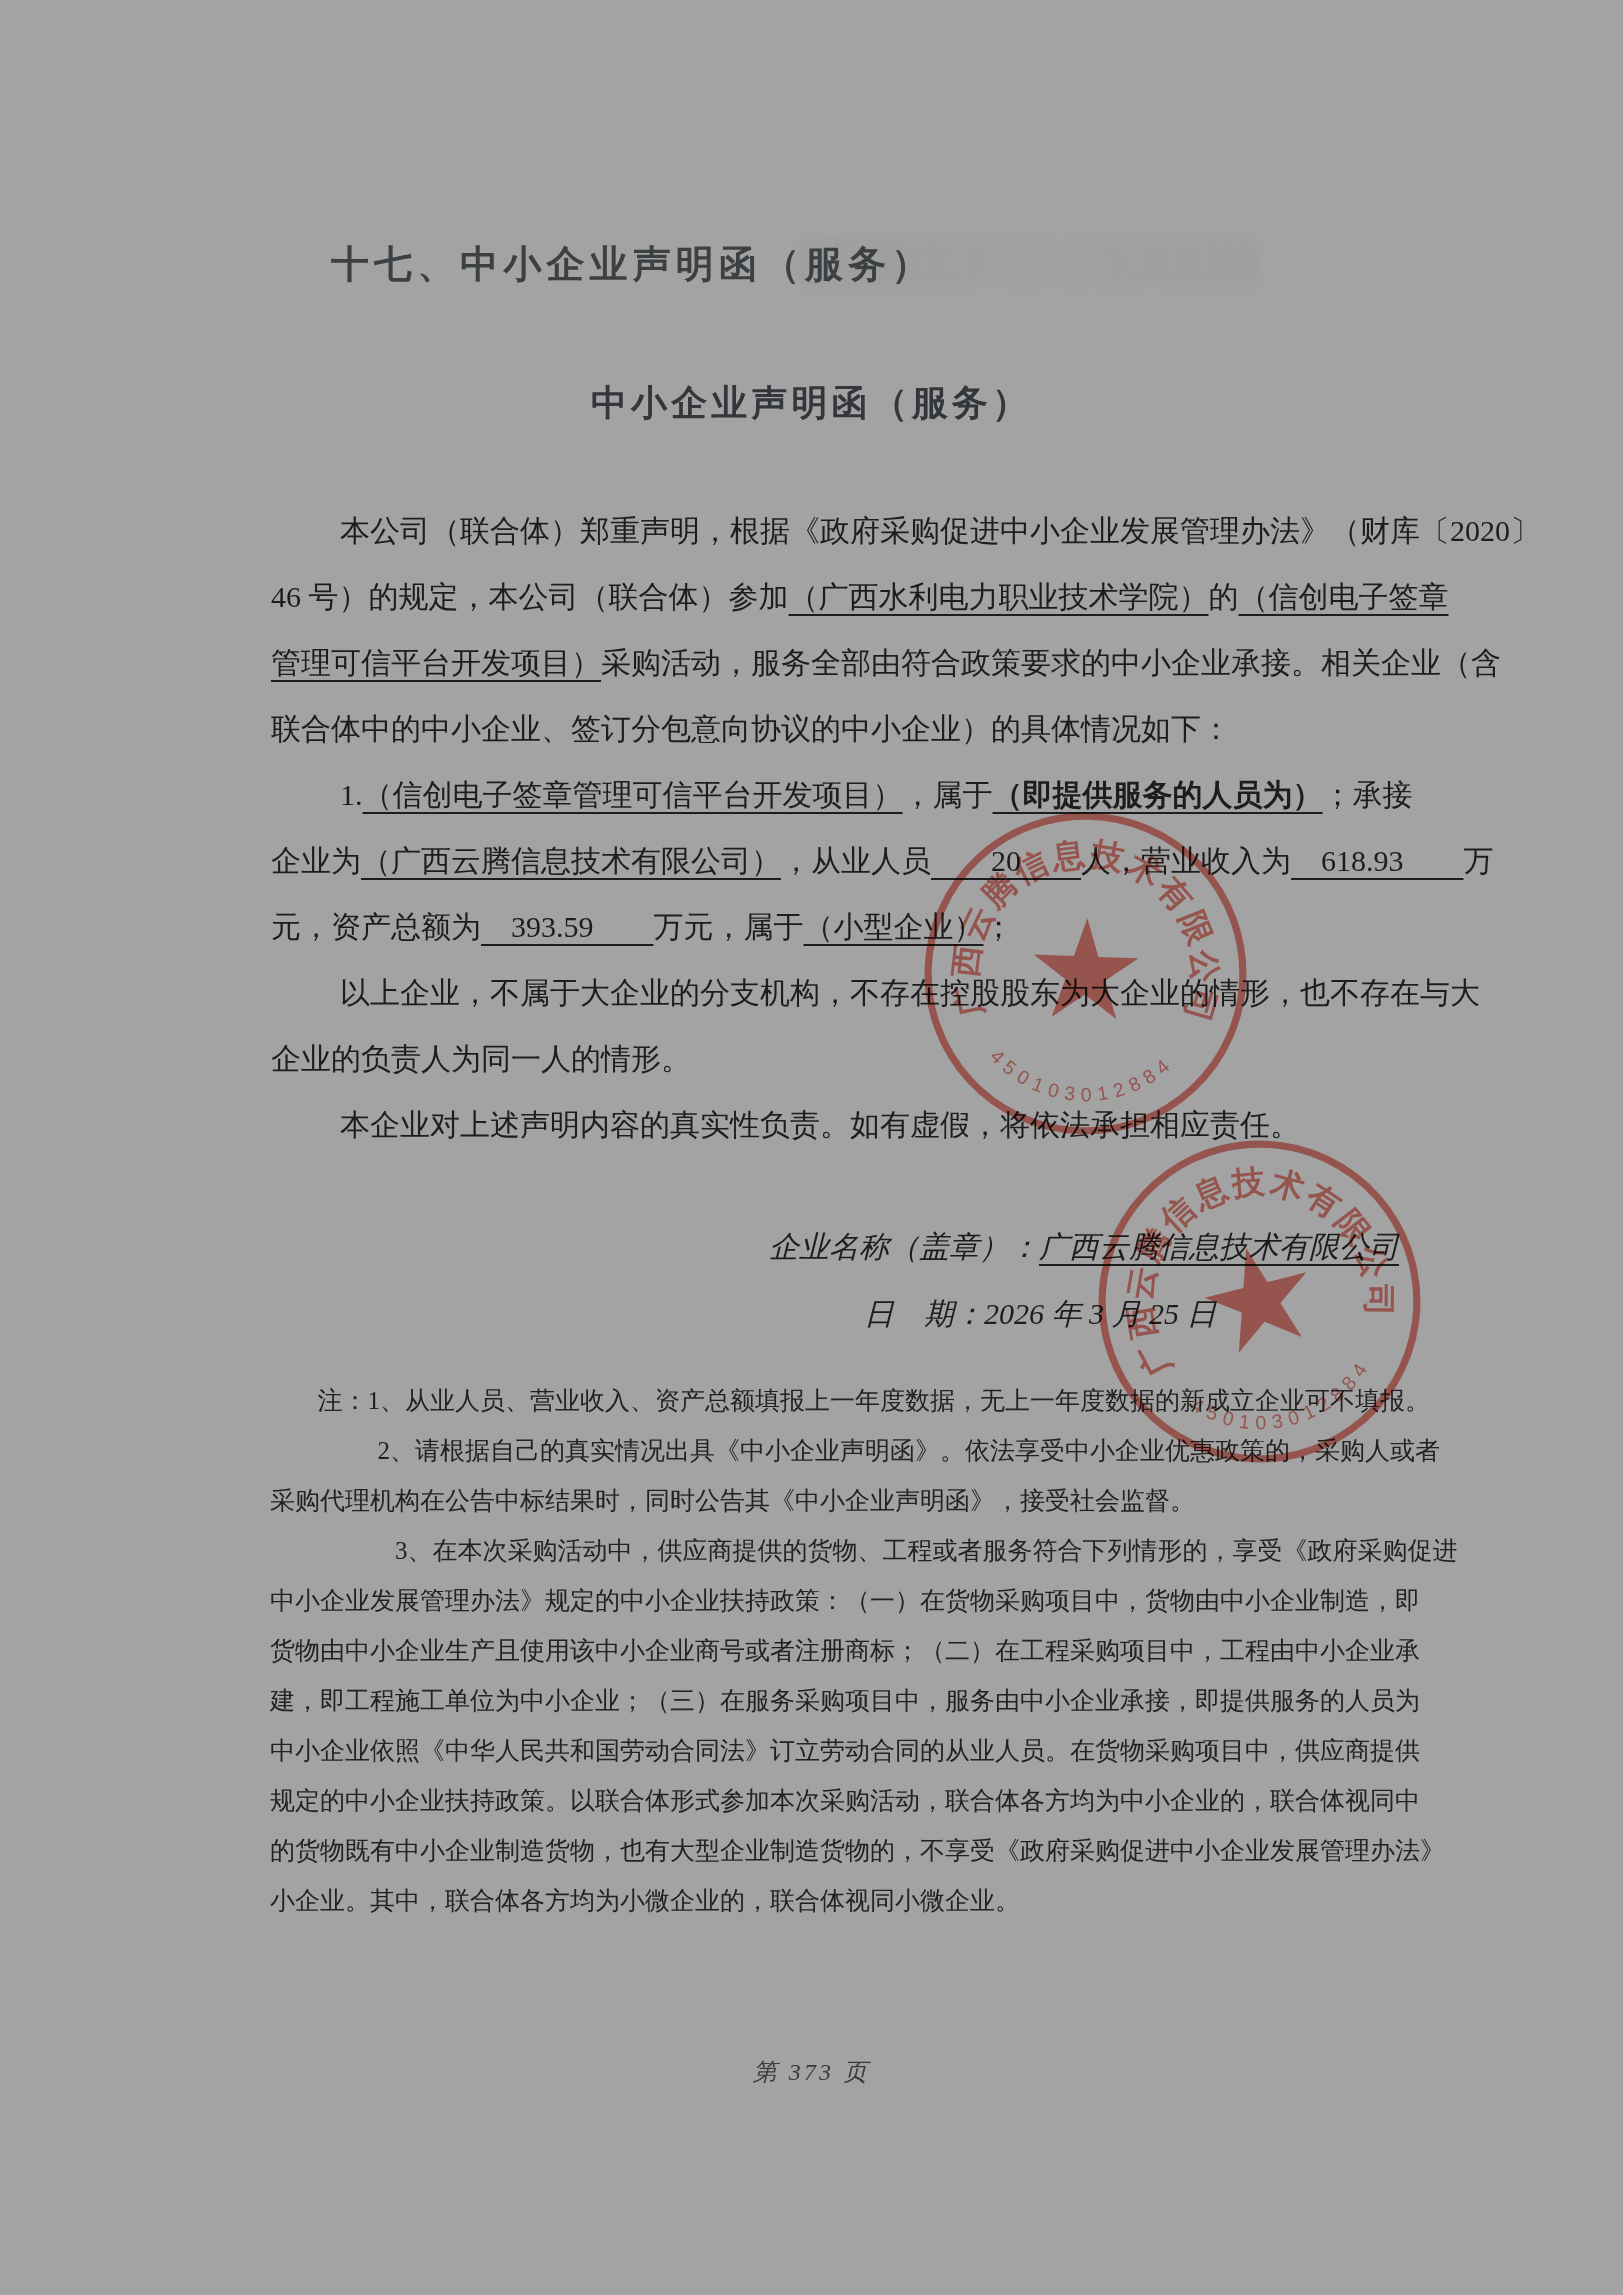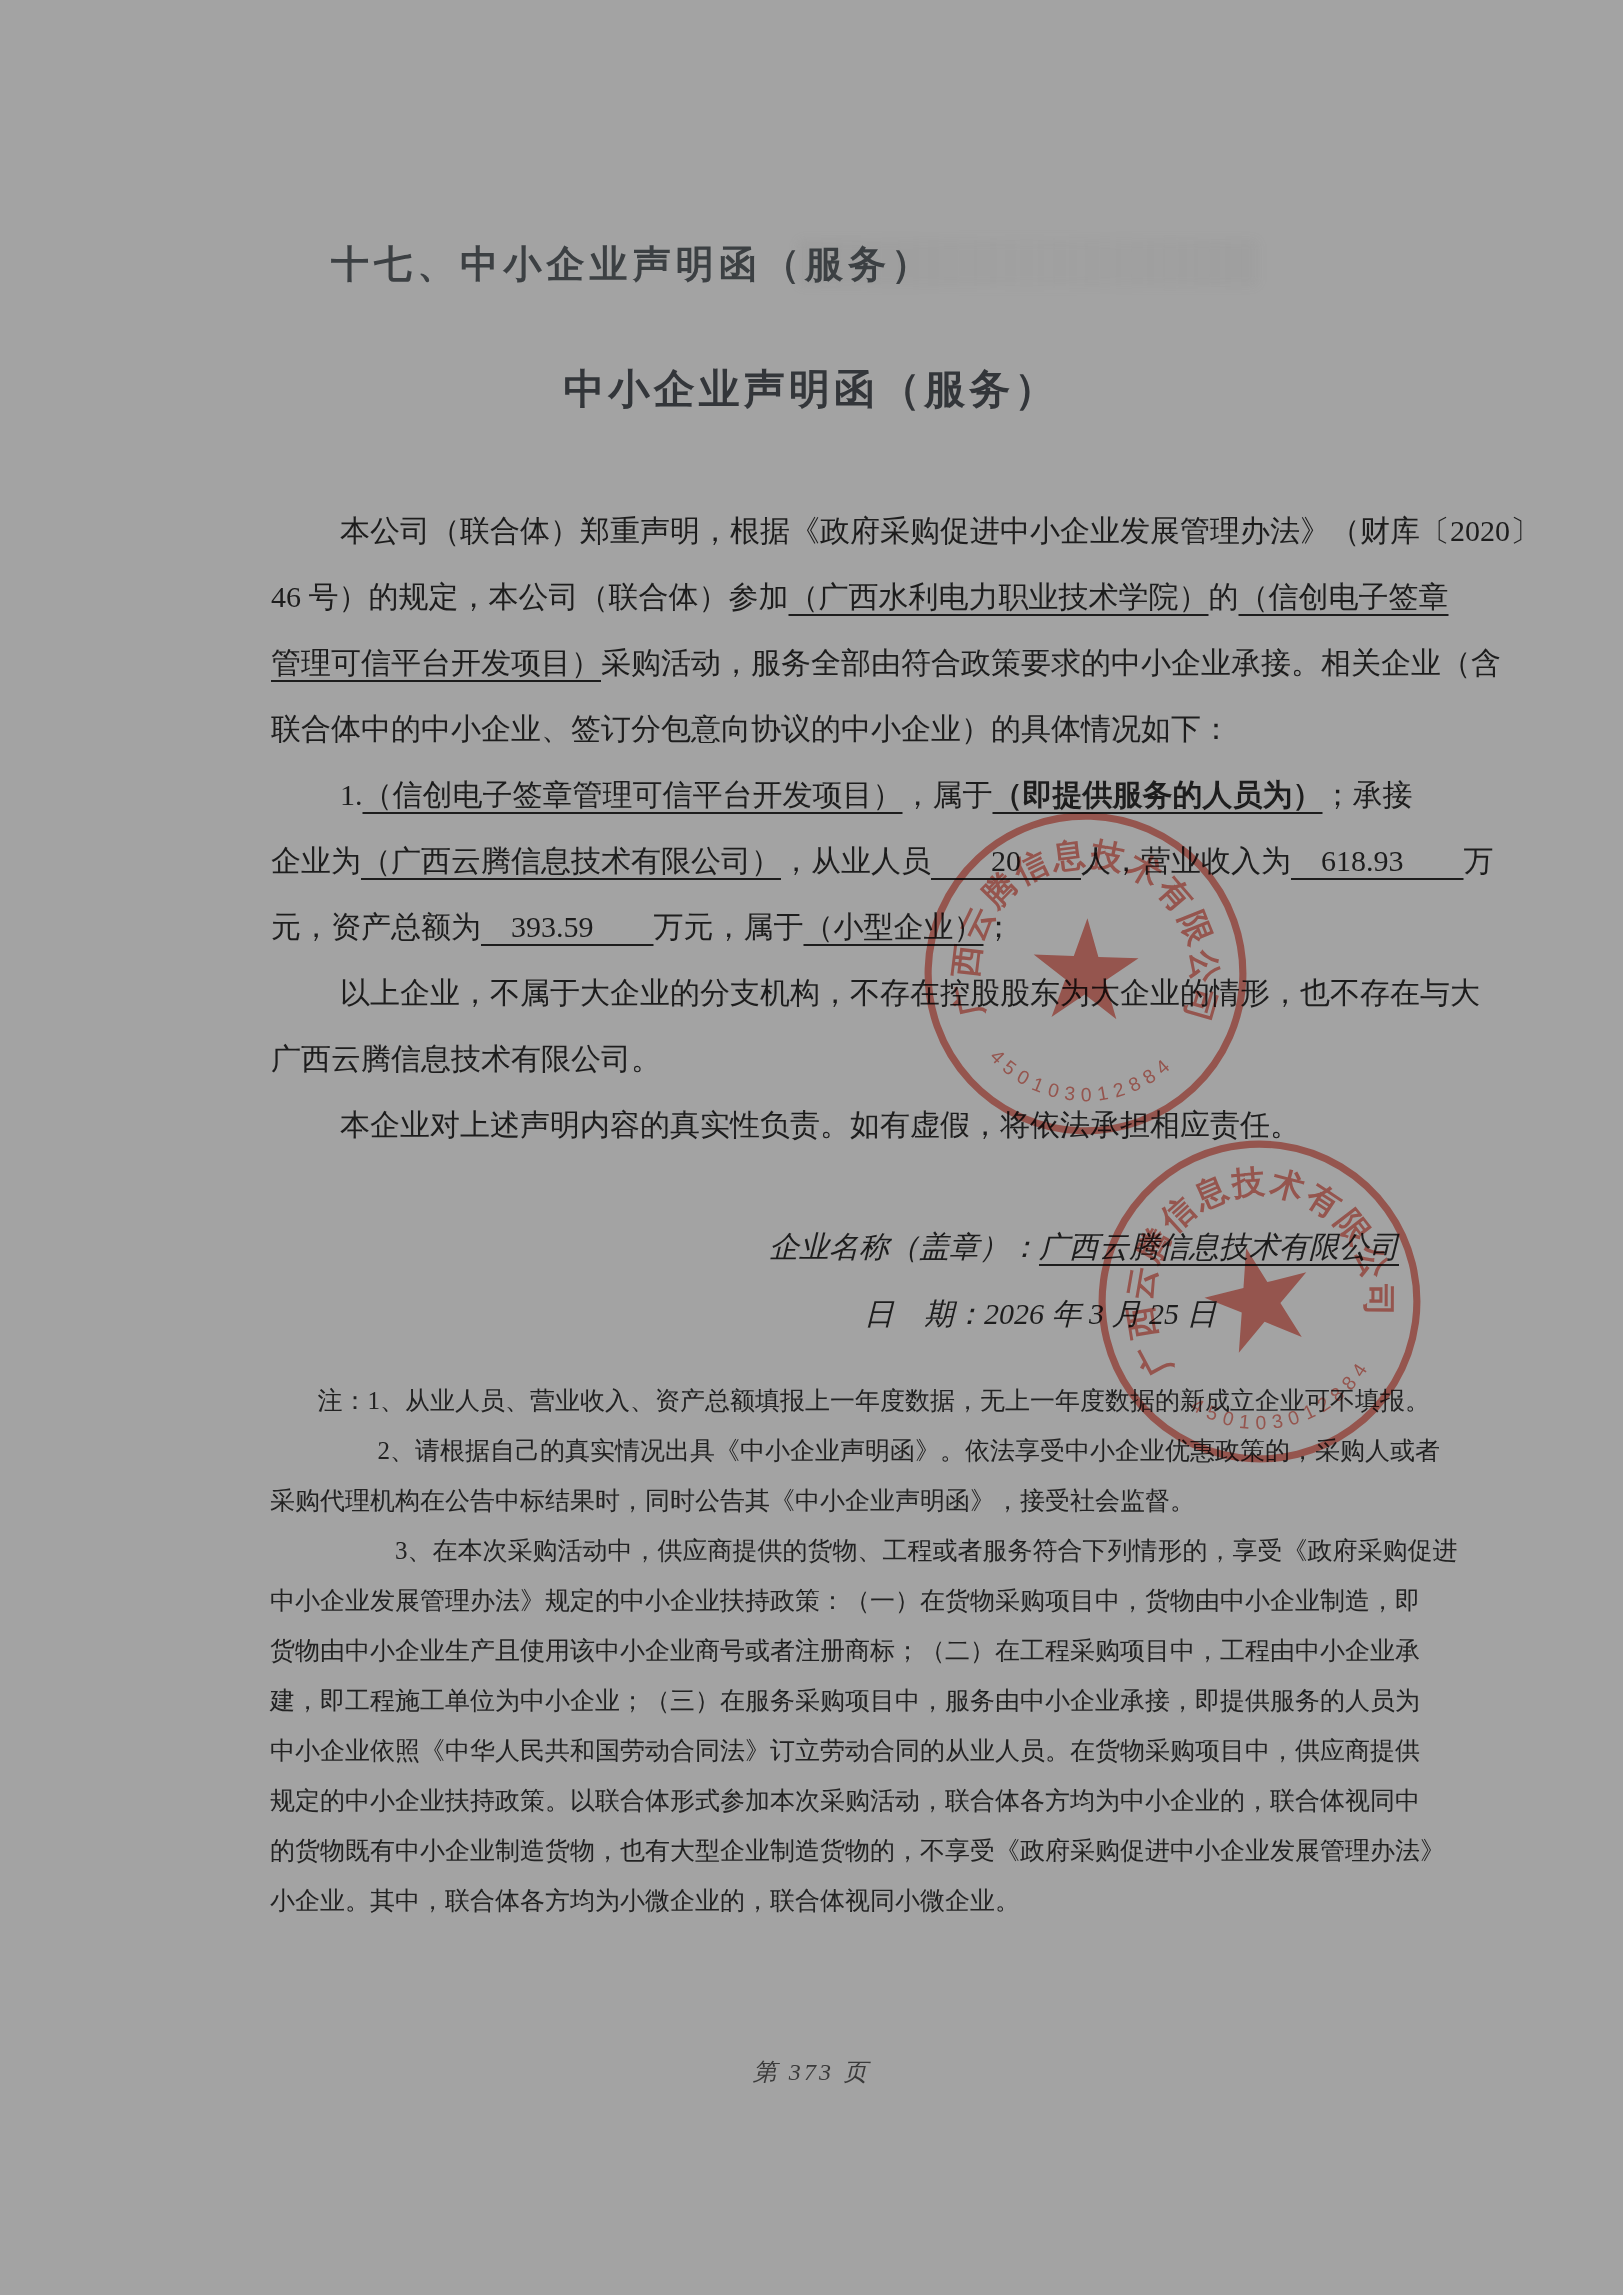--- a/index.html
+++ b/index.html
@@ -12,22 +12,22 @@
 
   
   .sec-title{
     position:absolute;left:331px;top:239px;
     font-family:"Liberation Sans","DejaVu Sans",sans-serif;
     font-weight:bold;font-size:38px;letter-spacing:5.1px;color:#3c4043;
     white-space:nowrap;
   }
   
   .doc-title{
-    position:absolute;left:0;top:362px;width:100%;text-align:center;
-    font-weight:bold;font-size:41px;letter-spacing:4.1px;color:#33363a;
+    position:absolute;left:0;top:379px;width:100%;text-align:center;
+    font-weight:bold;font-size:36px;letter-spacing:4.1px;color:#33363a;
     white-space:nowrap;
   }
 
   
   .body-block{
     position:absolute;left:271px;top:498px;width:1227px;
     font-size:30px;line-height:66px;color:#1d1d1d;
   }
   .tline{white-space:nowrap;}
   .tline .u{
@@ -90,21 +90,21 @@
 
   <div class="body-block">
       <div class="tline"><span>本公司（联合体）郑重声明，根据《政府采购促进中小企业发展管理办法》（财库〔2020〕</span></div>
       <div class="tline"><span>46 号）的规定，本公司（联合体）参加</span><span class="u">（广西水利电力职业技术学院）</span><span>的</span><span class="u">（信创电子签章</span></div>
       <div class="tline"><span class="u">管理可信平台开发项目）</span><span>采购活动，服务全部由符合政策要求的中小企业承接。相关企业（含</span></div>
       <div class="tline"><span>联合体中的中小企业、签订分包意向协议的中小企业）的具体情况如下：</span></div>
       <div class="tline"><span>1.</span><span class="u">（信创电子签章管理可信平台开发项目）</span><span>，属于</span><span class="u b">（即提供服务的人员为）</span><span>；承接</span></div>
       <div class="tline"><span>企业为</span><span class="u">（广西云腾信息技术有限公司）</span><span>，从业人员</span><span class="u">　　20　　</span><span>人，营业收入为</span><span class="u">　618.93　　</span><span>万</span></div>
       <div class="tline"><span>元，资产总额为</span><span class="u">　393.59　　</span><span>万元，属于</span><span class="u">（小型企业）</span><span>；</span></div>
       <div class="tline"><span>以上企业，不属于大企业的分支机构，不存在控股股东为大企业的情形，也不存在与大</span></div>
-      <div class="tline"><span>广西云腾信息技术有限公司。</span></div>
+      <div class="tline"><span>企业的负责人为同一人的情形。</span></div>
       <div class="tline"><span>本企业对上述声明内容的真实性负责。如有虚假，将依法承担相应责任。</span></div>
     </div>
 
   <div class="sig-block">
       <div class="tline"><span>企业名称（盖章）：</span><span class="u">广西云腾信息技术有限公司</span></div>
       <div class="tline"><span>日　期：2026 年 3 月 25 日</span></div>
     </div>
 
   <div class="notes-block">
       <div class="tline"><span>注：1、从业人员、营业收入、资产总额填报上一年度数据，无上一年度数据的新成立企业可不填报。</span></div>

